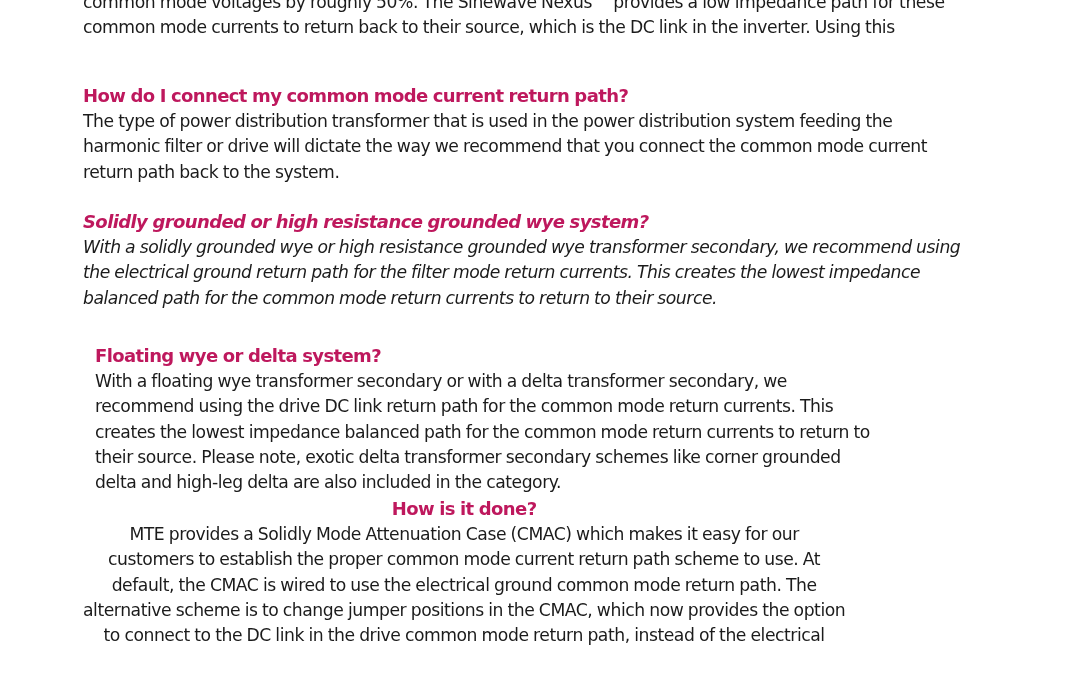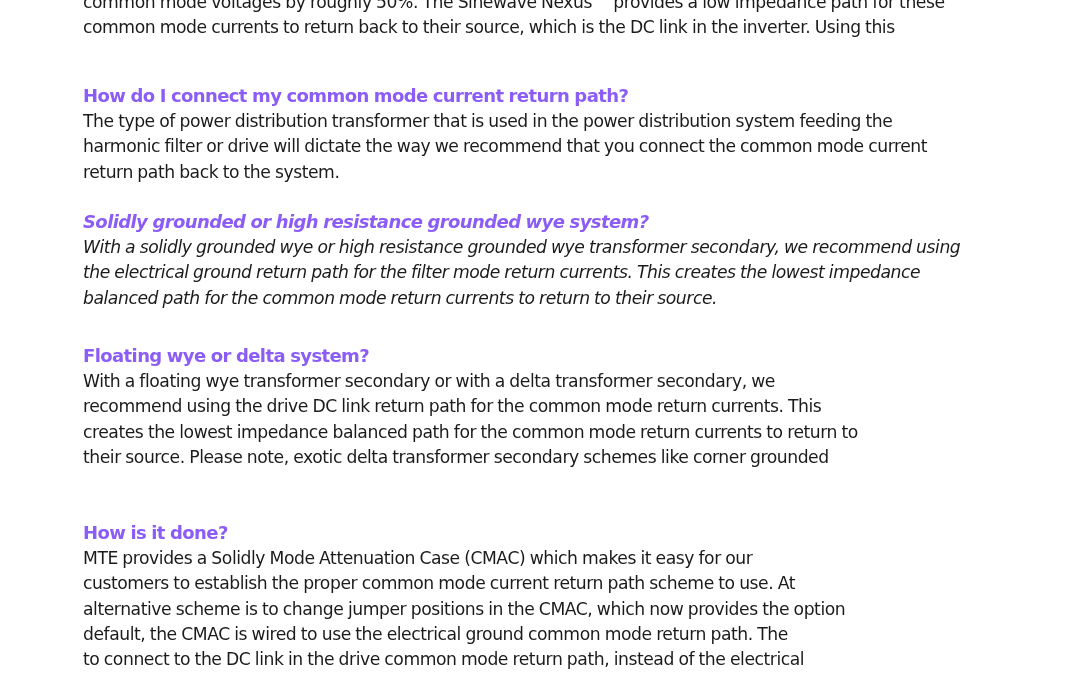--- a/index.html
+++ b/index.html
@@ -10,21 +10,21 @@
   }
   .page { position: absolute; left: 83px; top: -16px; width: 960px; }
   .line {
     font-size: 17.2px; line-height: 25.3px; height: 25.3px;
     white-space: nowrap; letter-spacing: -0.45px; word-spacing: -0.5px;
     font-family: "DejaVu Sans", sans-serif;
   }
   .heading {
     font-weight: bold; font-size: 18px; line-height: 26px; height: 26px;
     white-space: nowrap; letter-spacing: -0.6px; word-spacing: -0.5px;
-    color: #8b5cf6;
+    color: #be185d;
   }
   .section { position: absolute; left: 0; }
 </style>
 </head>
 <body>
 
 <div class="page">
 
   <div class="section" style="top:6px;">
     <div class="line">common mode voltages by roughly 50%. The Sinewave Nexus™ provides a low impedance path for these</div>
@@ -38,30 +38,31 @@
     <div class="line">return path back to the system.</div>
   </div>
 
   <div class="section" style="top:225px;font-style:italic;">
     <div class="heading">Solidly grounded or high resistance grounded wye system?</div>
     <div class="line">With a solidly grounded wye or high resistance grounded wye transformer secondary, we recommend using</div>
     <div class="line">the electrical ground return path for the filter mode return currents. This creates the lowest impedance</div>
     <div class="line">balanced path for the common mode return currents to return to their source.</div>
   </div>
 
-  <div class="section" style="top:359px;">
+  <div class="section" style="top:359px;margin-left:12px;">
     <div class="heading">Floating wye or delta system?</div>
     <div class="line">With a floating wye transformer secondary or with a delta transformer secondary, we</div>
     <div class="line">recommend using the drive DC link return path for the common mode return currents. This</div>
     <div class="line">creates the lowest impedance balanced path for the common mode return currents to return to</div>
     <div class="line">their source. Please note, exotic delta transformer secondary schemes like corner grounded</div>
+    <div class="line">delta and high-leg delta are also included in the category.</div>
   </div>
 
-  <div class="section" style="top:536px;">
+  <div class="section" style="top:512px;text-align:center;">
     <div class="heading">How is it done?</div>
     <div class="line">MTE provides a Solidly Mode Attenuation Case (CMAC) which makes it easy for our</div>
     <div class="line">customers to establish the proper common mode current return path scheme to use. At</div>
+    <div class="line">default, the CMAC is wired to use the electrical ground common mode return path. The</div>
     <div class="line">alternative scheme is to change jumper positions in the CMAC, which now provides the option</div>
-    <div class="line">default, the CMAC is wired to use the electrical ground common mode return path. The</div>
     <div class="line">to connect to the DC link in the drive common mode return path, instead of the electrical</div>
   </div>
 
 </div>
 
 </body></html>

